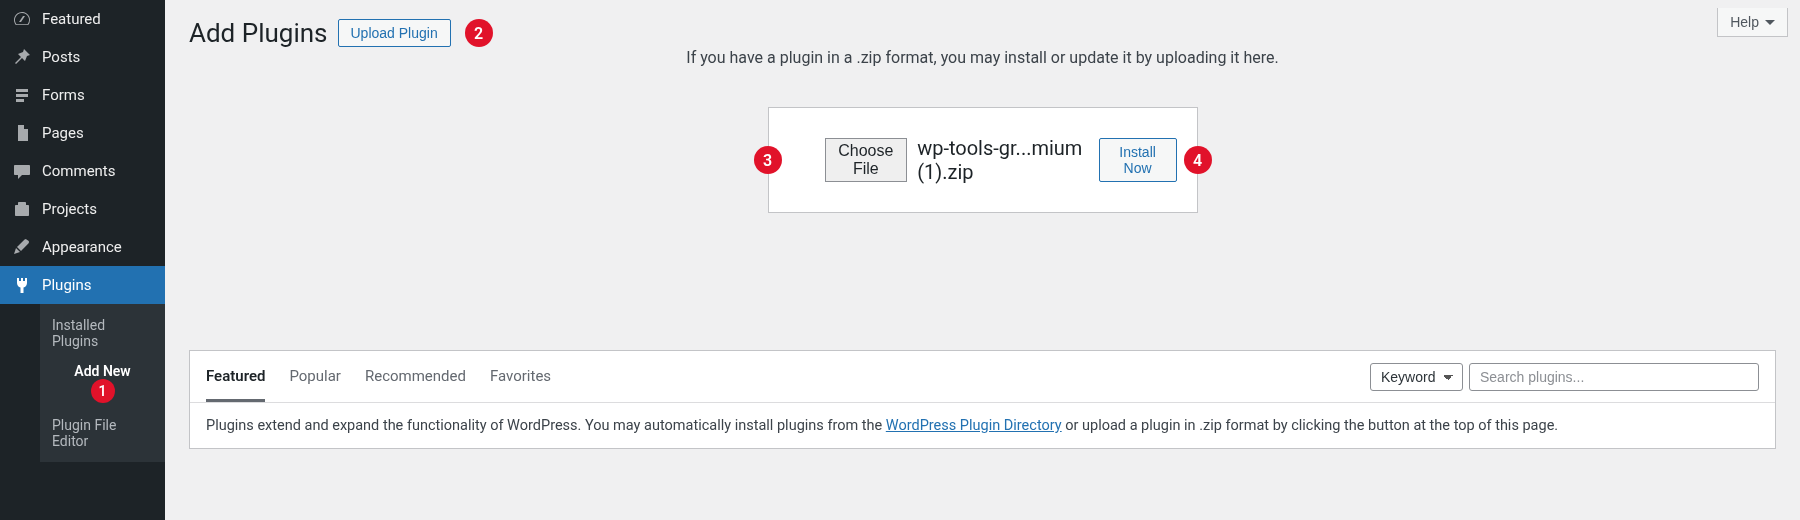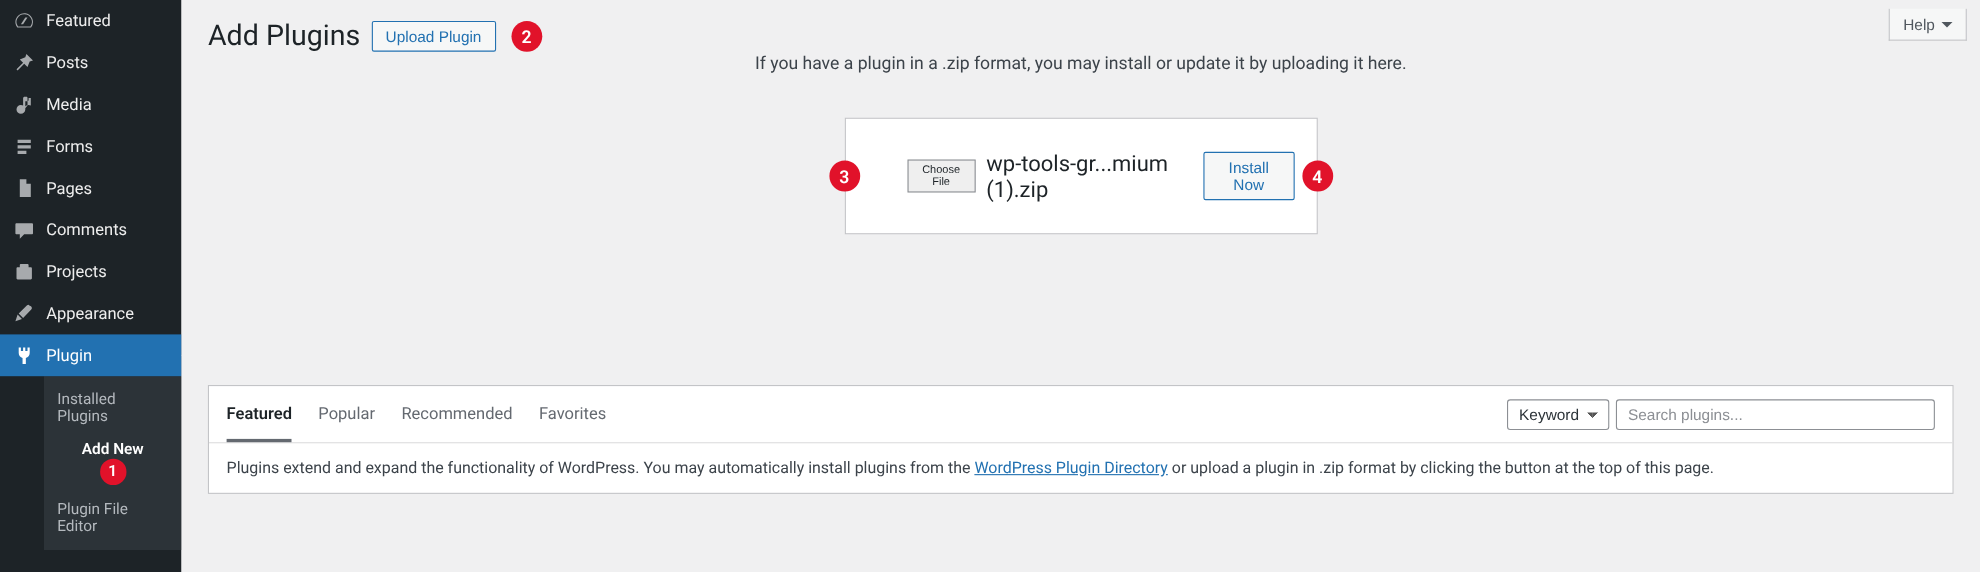--- a/index.html
+++ b/index.html
@@ -26,21 +26,21 @@
     
     .badge { background: #e1122a; color: #fff; width: 28px; height: 28px; border-radius: 50%; display: inline-flex; align-items: center; justify-content: center; font-size: 16px; font-weight: 600; }
     .badge-inline { margin-left: 4px; }
     .badge-small { width: 24px; height: 24px; font-size: 14px; }
     
     .upload-instructions { text-align: center; font-size: 16px; color: #3c434a; }
     
     .upload-box { margin: 40px auto 0; width: 430px; border: 1px solid #c3c4c7; background: #fff; padding: 28px 20px; display: flex; align-items: center; justify-content: center; gap: 10px; position: relative; }
     .badge-left { position: absolute; left: -15px; top: 50%; transform: translateY(-50%); }
     .badge-right { position: absolute; right: -15px; top: 50%; transform: translateY(-50%); }
-    .choose-file { background: #efefef; border: 1px solid #8c8f94; padding: 3px 8px; font-size: 10px; color: #1d2327; cursor: pointer; margin-left: 36px; }
+    .choose-file { background: #efefef; border: 1px solid #8c8f94; padding: 3px 8px; font-size: 16px; color: #1d2327; cursor: pointer; margin-left: 36px; }
     .file-name { font-size: 20px; color: #1d2327; }
     .install-btn { border: 1px solid #2271b1; background: #f6f7f7; color: #2271b1; padding: 5px 12px; font-size: 14px; border-radius: 2px; cursor: pointer; }
     
     .tabs-panel { position: absolute; left: 24px; right: 24px; top: 350px; background: #fff; border: 1px solid #c3c4c7; }
     .tabs-row { display: flex; align-items: center; justify-content: space-between; padding: 0 16px; border-bottom: 1px solid #dcdcde; }
     .tabs-list { display: flex; gap: 24px; }
     .tab { padding: 16px 0 14px; font-size: 15px; color: #646970; cursor: pointer; border-bottom: 3px solid transparent; }
     .tab.active { color: #1d2327; font-weight: 600; border-bottom-color: #646970; }
     .search-group { display: flex; gap: 6px; align-items: center; padding: 10px 0; }
     .keyword-select { border: 1px solid #8c8f94; background: #fff; padding: 5px 26px 5px 10px; font-size: 14px; color: #2c3338; border-radius: 3px; cursor: pointer; appearance: none; background-image: linear-gradient(45deg, transparent 50%, #555 50%), linear-gradient(135deg, #555 50%, transparent 50%); background-position: calc(100% - 14px) 11px, calc(100% - 9px) 11px; background-size: 5px 5px; background-repeat: no-repeat; }
@@ -64,28 +64,20 @@
       </span>
     <span>Featured</span>
   </div>
   <div class="sidebar-item">
     <span class="icon">
         <svg viewBox="0 0 20 20">
           <path d="M12 2l6 6-3 1-2 5-3-3-6 6-1-1 6-6-3-3 5-2 1-3z"></path>
         </svg>
       </span>
     <span>Posts</span>
-  </div>
-  <div class="sidebar-item">
-    <span class="icon">
-        <svg viewBox="0 0 20 20">
-          <path d="M13 11V4c0-.55-.45-1-1-1h-1.67C9.6 3 9 3.6 9 4.33V11c-.59-.35-1.27-.55-2-.55-2.21 0-4 1.79-4 4s1.79 4 4 4 4-1.79 4-4V7h2c.55 0 1-.45 1-1V4h2v7c-.59-.35-1.27-.55-2-.55-2.21 0-4 1.79-4 4"></path>
-        </svg>
-      </span>
-    <span>Media</span>
   </div>
   <div class="sidebar-item">
     <span class="icon">
         <svg viewBox="0 0 20 20">
           <path d="M4 4h12v3H4V4zm0 5h12v3H4V9zm0 5h8v3H4v-3z"></path>
         </svg>
       </span>
     <span>Forms</span>
   </div>
   <div class="sidebar-item">
@@ -119,21 +111,21 @@
         </svg>
       </span>
     <span>Appearance</span>
   </div>
   <div class="sidebar-item active">
     <span class="icon">
         <svg viewBox="0 0 20 20">
           <path d="M13 3v3h-2V3H9v3H7V3H5v5c0 2.2 1.5 4 3.5 4.5V18h3v-5.5C13.5 12 15 10.2 15 8V3h-2z"></path>
         </svg>
       </span>
-    <span>Plugin</span>
+    <span>Plugins</span>
   </div>
   <div class="submenu">
     <div class="submenu-item">Installed Plugins</div>
     <div class="submenu-item active">
       <span>Add New</span>
       <span class="badge badge-small">1</span>
     </div>
     <div class="submenu-item">Plugin File Editor</div>
   </div>
 </div>

